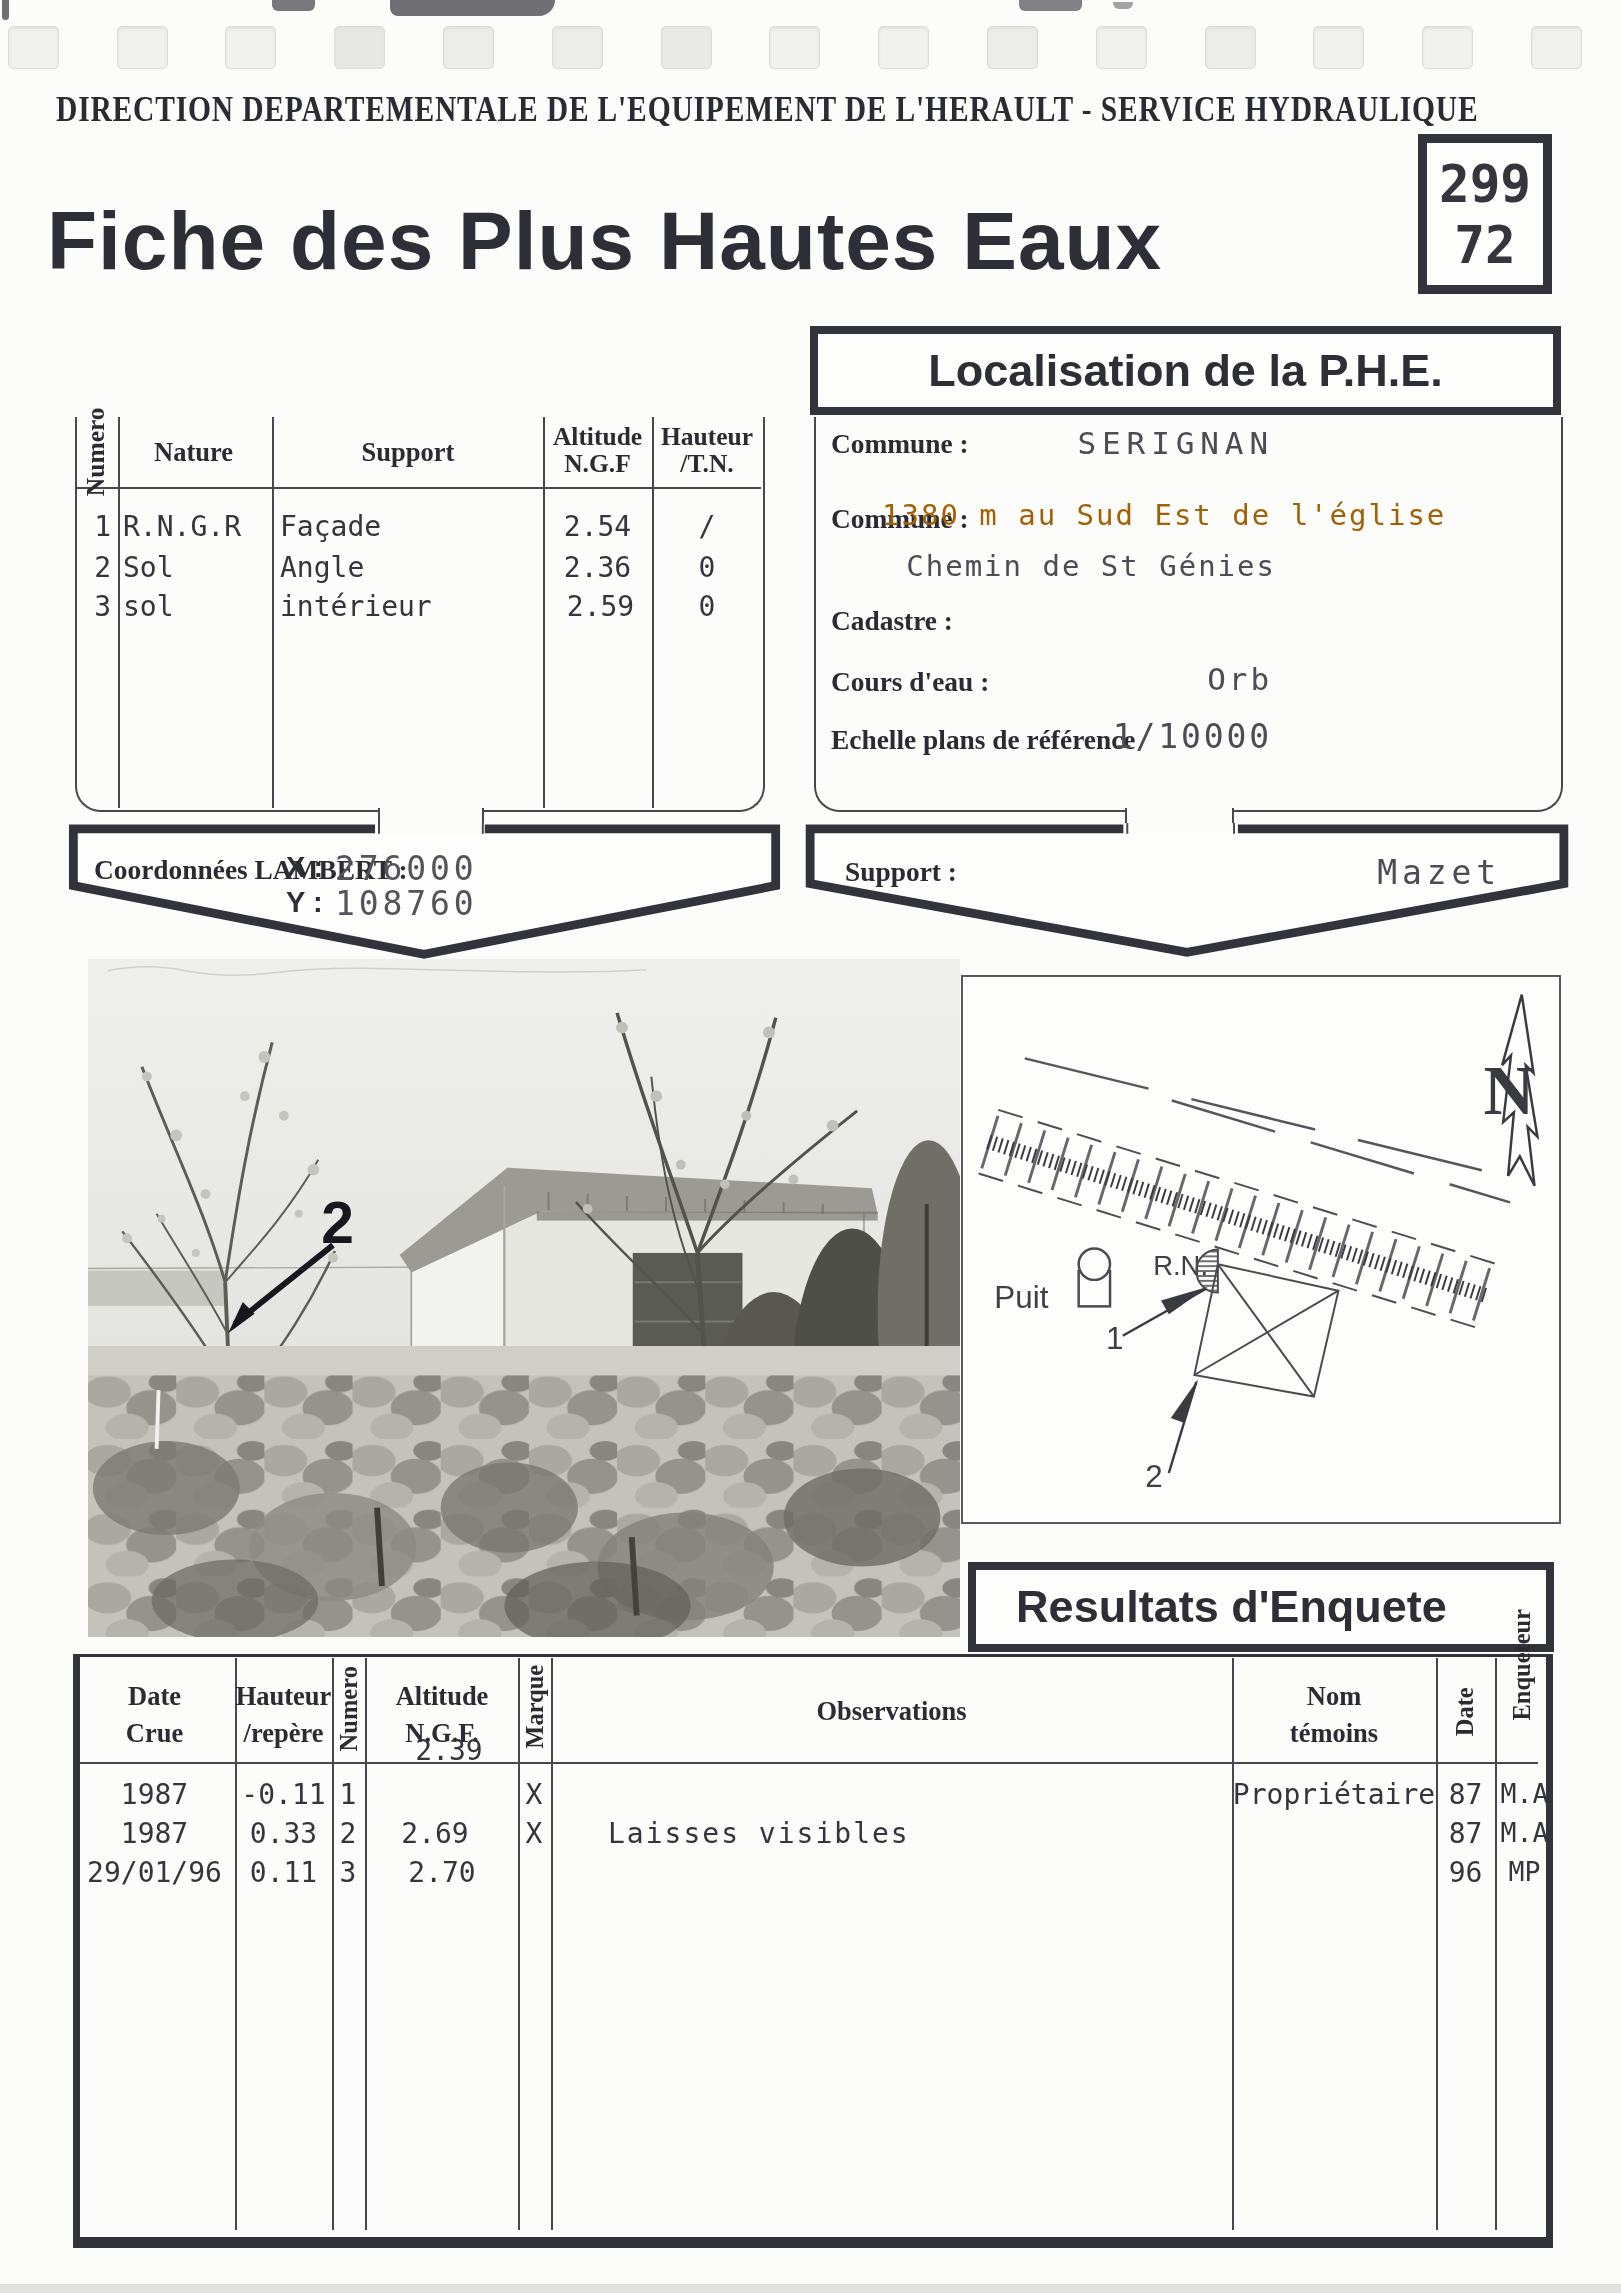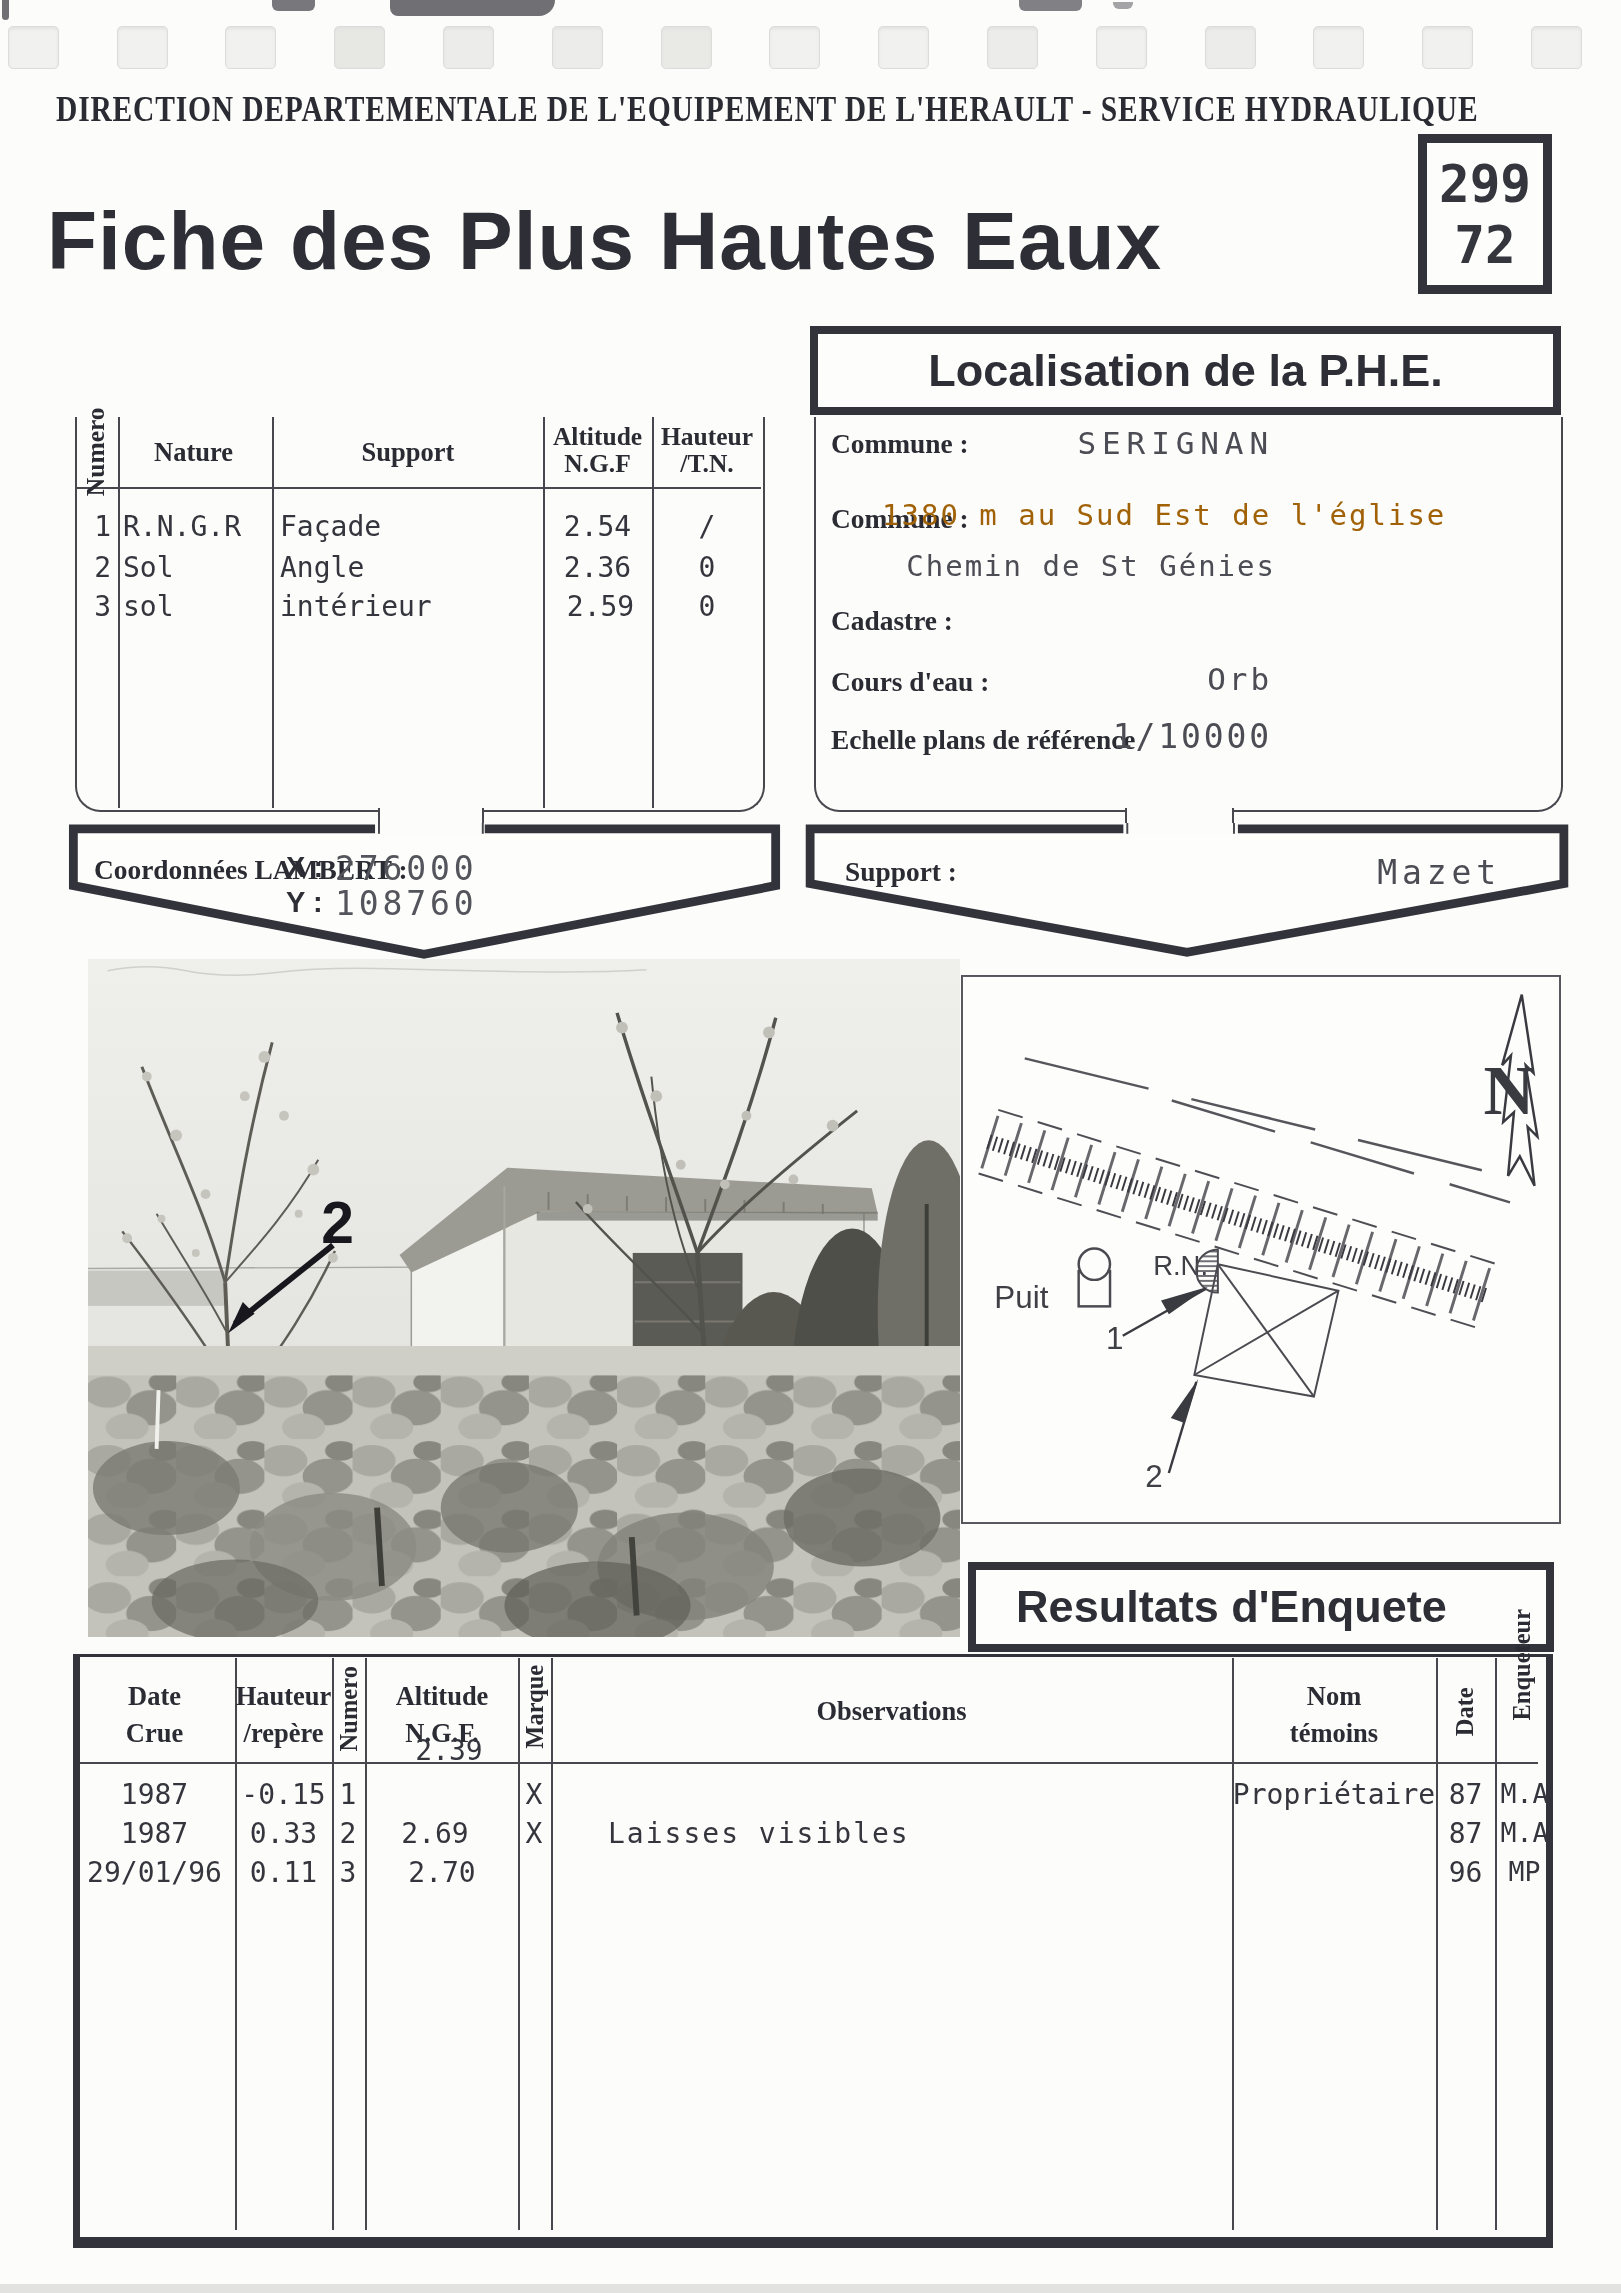--- a/index.html
+++ b/index.html
@@ -357,21 +357,21 @@
   <div class="cell serif center" style="left:1232px;top:1678px;width:204px;font-size:26.5px;line-height:37px;">
     <div>Nom</div>
       <div>témoins</div>
   </div>
   <div class="cell serif center" style="left:551px;top:1696px;width:681px;font-size:26.5px;">Observations</div>
   <div class="vtext serif" style="left:1416px;top:1699px;width:98px;height:25.5px;font-size:24.5px;">Date</div>
   <div class="vtext serif" style="left:1429px;top:1652px;width:186px;height:25.5px;font-size:24.5px;">Enqueteur</div>
 
   <div>
     <span class="cell mono center" style="left:73px;top:1778px;width:163px;font-size:28px;">1987</span>
-    <span class="cell mono center" style="left:235px;top:1778px;width:97px;font-size:28px;">-0.15</span>
+    <span class="cell mono center" style="left:235px;top:1778px;width:97px;font-size:28px;">-0.11</span>
     <span class="cell mono center" style="left:332px;top:1778px;width:32px;font-size:28px;">1</span>
     <span class="cell mono center" style="left:365px;top:1734px;width:168px;font-size:28px;">2.39</span>
     <span class="cell mono center" style="left:518px;top:1778px;width:32px;font-size:28px;">X</span>
     <span class="cell mono" style="left:608px;top:1778px;font-size:28px;"></span>
     <span class="cell mono center" style="left:1232px;top:1778px;width:204px;font-size:28px;">Propriétaire</span>
     <span class="cell mono center" style="left:1436px;top:1778px;width:59px;font-size:28px;">87</span>
     <span class="cell mono center" style="left:1495px;top:1778px;width:59px;font-size:26.5px;">M.A</span>
   </div>
   <div>
     <span class="cell mono center" style="left:73px;top:1817px;width:163px;font-size:28px;">1987</span>

